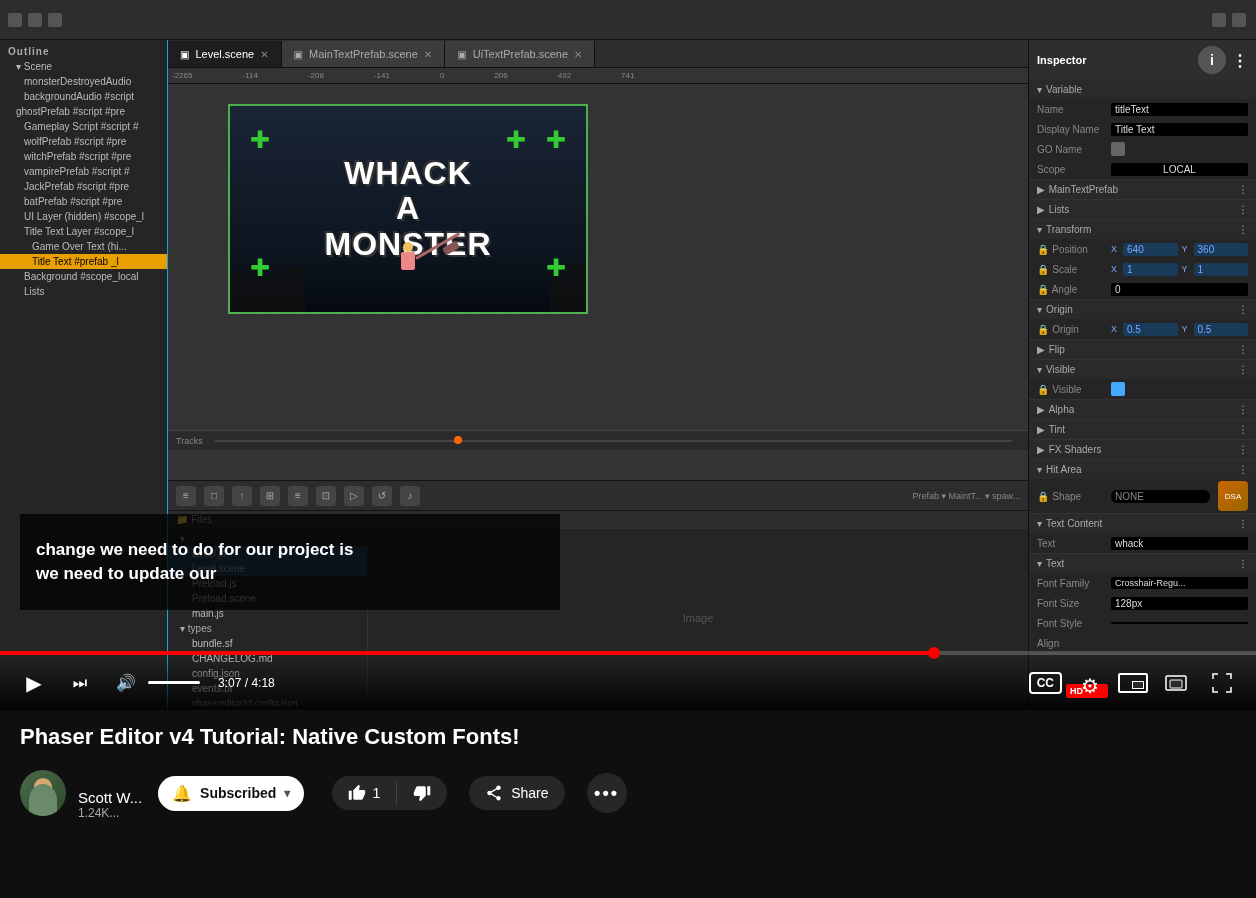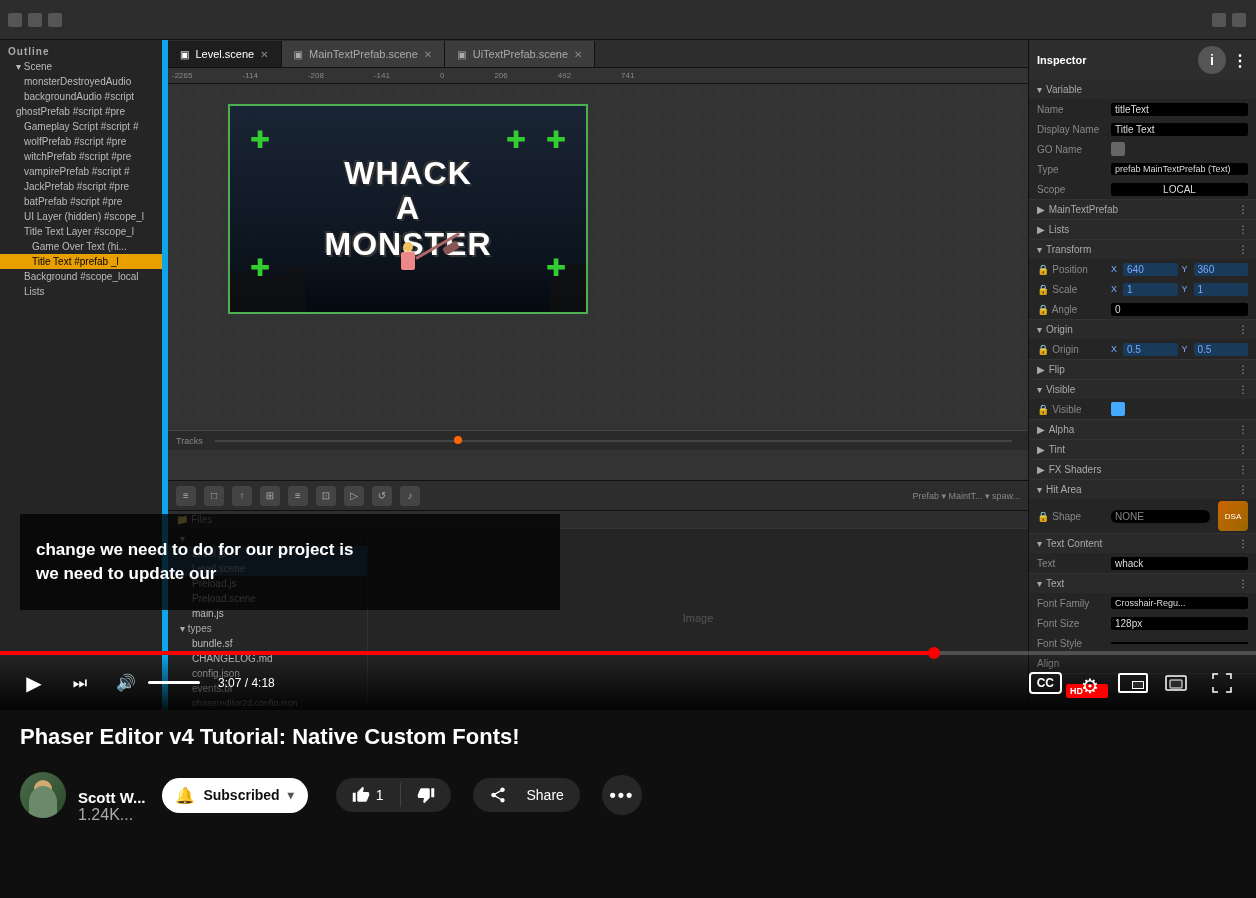--- a/index.html
+++ b/index.html
@@ -49,21 +49,21 @@
     
     .ide-main {
       display: flex;
       height: calc(100% - 40px);
     }
 
     
     .ide-sidebar {
       width: 168px;
       background: #252526;
-      border-right: 6px solid #0ea5e9;
+      border-right: 1px solid #0ea5e9;
       font-size: 10px;
       color: #ccc;
       overflow: hidden;
       padding: 4px 0;
     }
     .ide-sidebar-title {
       color: #aaa;
       font-size: 10px;
       padding: 2px 8px;
       font-weight: bold;
@@ -435,26 +435,26 @@
       position: absolute;
       top: 8px; left: 50%;
       transform: translateX(-50%);
       width: 18px; height: 18px;
       background: #d4a870;
       border-radius: 50%;
     }
     .channel-info { display: flex; flex-direction: column; }
     .channel-name {
       font-size: 15px;
-      font-weight: 700;
+      font-weight: 400;
       color: #fff;
       margin-top: 23px;
     }
     .channel-subs {
-      font-size: 16px;
+      font-size: 12px;
       color: #aaa;
     }
     .subscribe-btn {
       background: #fff;
       color: #0f0f0f;
       border: none;
       border-radius: 20px;
       padding: 8px 14px;
       font-size: 14px;
       font-weight: 600;
@@ -499,21 +499,21 @@
     }
     .share-btn {
       padding: 8px 16px;
       font-size: 14px;
       font-weight: 500;
       color: #fff;
       border: none;
       background: #272727;
       border-radius: 20px;
       cursor: pointer;
-      display: flex; align-items: center; gap: 20px;
+      display: flex; align-items: center; gap: 8px;
       margin-left: 10px;
     }
     .more-btn {
       width: 40px; height: 40px;
       border-radius: 50%;
       background: #272727;
       border: none;
       color: #fff;
       font-size: 18px;
       cursor: pointer;
@@ -715,24 +715,20 @@
           </div>
           <div class="ide-prop-row">
             <span class="ide-prop-label">Display Name</span>
             <span class="ide-prop-value">Title Text</span>
           </div>
           <div class="ide-prop-row">
             <span class="ide-prop-label">GO Name</span>
             <div style="width:14px;height:14px;background:#666;border-radius:2px;"></div>
           </div>
           <div class="ide-prop-row">
-            <span class="ide-prop-label">Type</span>
-            <span class="ide-prop-value" style="font-size:9px;">prefab MainTextPrefab (Text)</span>
-          </div>
-          <div class="ide-prop-row">
             <span class="ide-prop-label">Scope</span>
             <span class="ide-prop-value" style="text-align:center;">LOCAL</span>
           </div>
         </div>
 
         <div class="ide-prop-group">
           <div class="ide-prop-group-title">
             <span>▶</span>
             <span>MainTextPrefab</span>
             <span style="flex:1;"></span>

